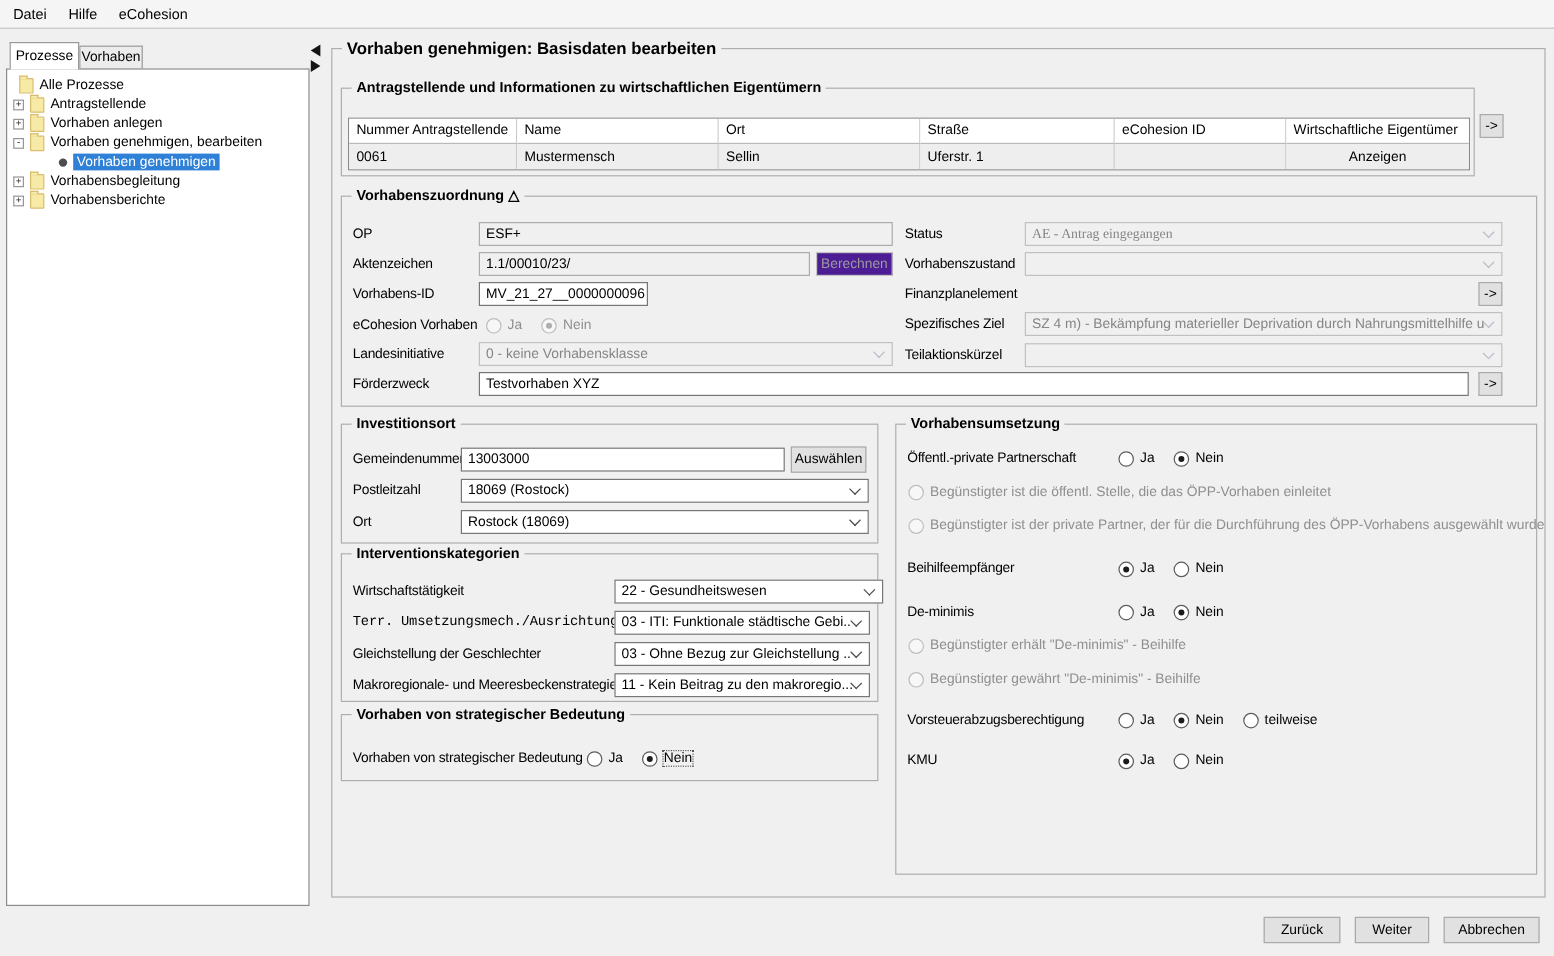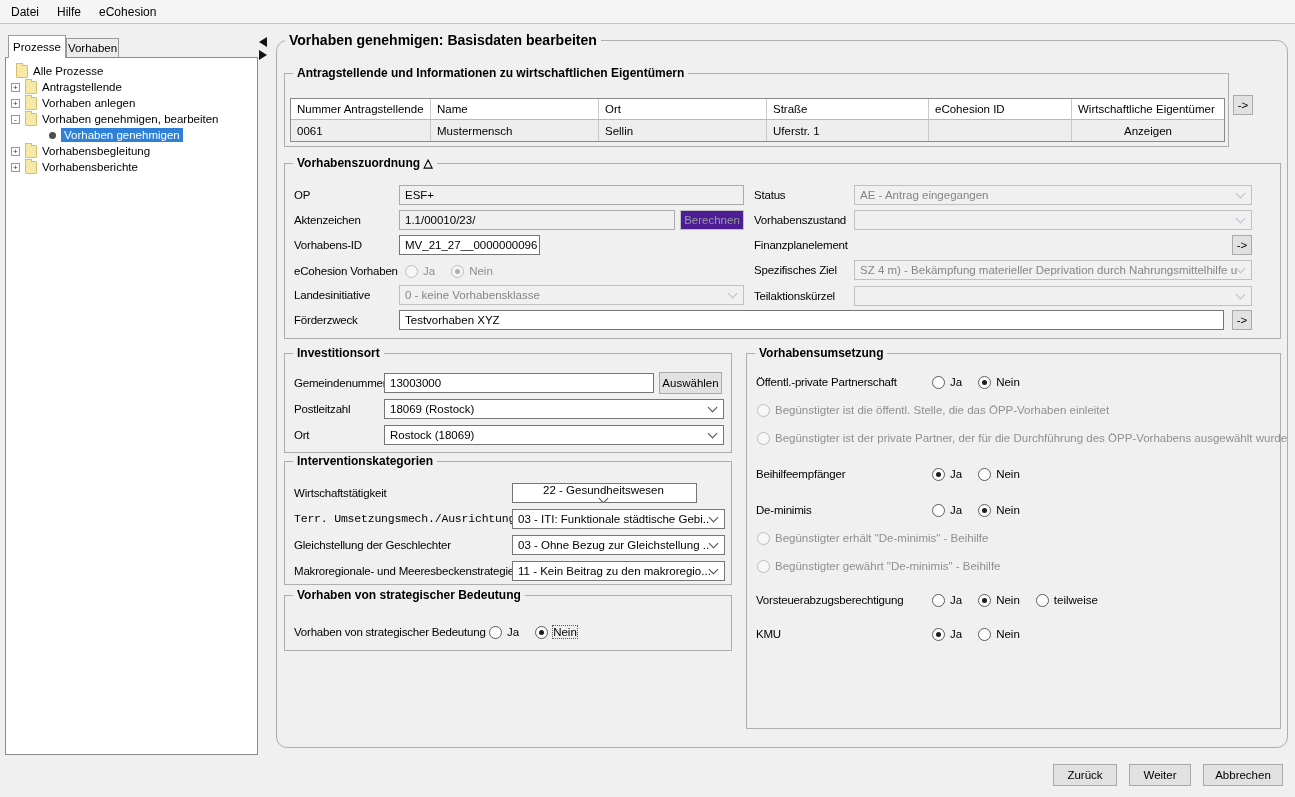--- a/index.html
+++ b/index.html
@@ -133,21 +133,21 @@
     <div class="tree-row" style="top:101px;padding-left:4px;">
       <span class="expander plus"></span>
       <span class="folder"></span>
       <span class="tree-label">Vorhabensberichte</span>
     </div>
   </div>
 
   <div class="tri left" style="left:259px;top:37px;"></div>
   <div class="tri right" style="left:259px;top:50px;"></div>
 
-  <div class="groupbox" style="left:276px;top:40px;width:1012px;height:708px;border-radius:11px;">
+  <div class="groupbox" style="left:276px;top:40px;width:1012px;height:708px;">
     <span class="gb-title big">Vorhaben genehmigen: Basisdaten bearbeiten</span>
 
     <div class="groupbox" style="left:7px;top:32px;width:945px;height:74px;">
       <span class="gb-title">Antragstellende und Informationen zu wirtschaftlichen Eigentümern</span>
       <div class="tbl" style="left:5px;top:24px;width:935px;">
         <div class="trow head">
           <div class="tcell" style="flex:0 0 140px;">Nummer Antragstellende</div>
           <div class="tcell" style="flex:0 0 168px;">Name</div>
           <div class="tcell" style="flex:0 0 168px;">Ort</div>
           <div class="tcell" style="flex:0 0 162px;">Straße</div>
@@ -199,21 +199,21 @@
       <div class="combo disabled" style="left:114px;top:121px;width:345px;">
         <span class="val">0 - keine Vorhabensklasse</span>
         <span class="chev"></span>
       </div>
 
       <span class="flabel" style="left:9px;top:146px;">Förderzweck</span>
       <div class="textbox" style="left:114px;top:146px;width:825px;">Testvorhaben XYZ</div>
       <div class="btn" style="left:947px;top:146px;width:20px;height:20px;">-&gt;</div>
 
       <span class="flabel" style="left:469px;top:21px;">Status</span>
-      <div class="combo disabled" style="left:569px;top:21px;width:398px;">
+      <div class="combo disabled" style="left:569px;top:21px;width:398px;font-family:Liberation Serif, serif;">
         <span class="val">AE - Antrag eingegangen</span>
         <span class="chev"></span>
       </div>
 
       <span class="flabel" style="left:469px;top:46px;">Vorhabenszustand</span>
       <div class="combo disabled" style="left:569px;top:46px;width:398px;">
         <span class="val"></span>
         <span class="chev"></span>
       </div>
 
@@ -250,21 +250,21 @@
       <div class="combo" style="left:99px;top:71px;width:340px;">
         <span class="val">Rostock (18069)</span>
         <span class="chev"></span>
       </div>
     </div>
 
     <div class="groupbox" style="left:7px;top:420px;width:448px;height:124px;">
       <span class="gb-title">Interventionskategorien</span>
 
       <span class="flabel" style="left:9px;top:21px;">Wirtschaftstätigkeit</span>
-      <div class="combo" style="left:227px;top:21px;width:185px;flex-direction:column;">
+      <div class="combo" style="left:227px;top:21px;width:224px;">
         <span class="val">22 - Gesundheitswesen</span>
         <span class="chev"></span>
       </div>
 
       <span class="flabel" style="left:9px;top:47px;font-family:Liberation Mono, monospace;">Terr. Umsetzungsmech./Ausrichtung</span>
       <div class="combo" style="left:227px;top:47px;width:213px;">
         <span class="val">03 - ITI: Funktionale städtische Gebi...</span>
         <span class="chev"></span>
       </div>
 

